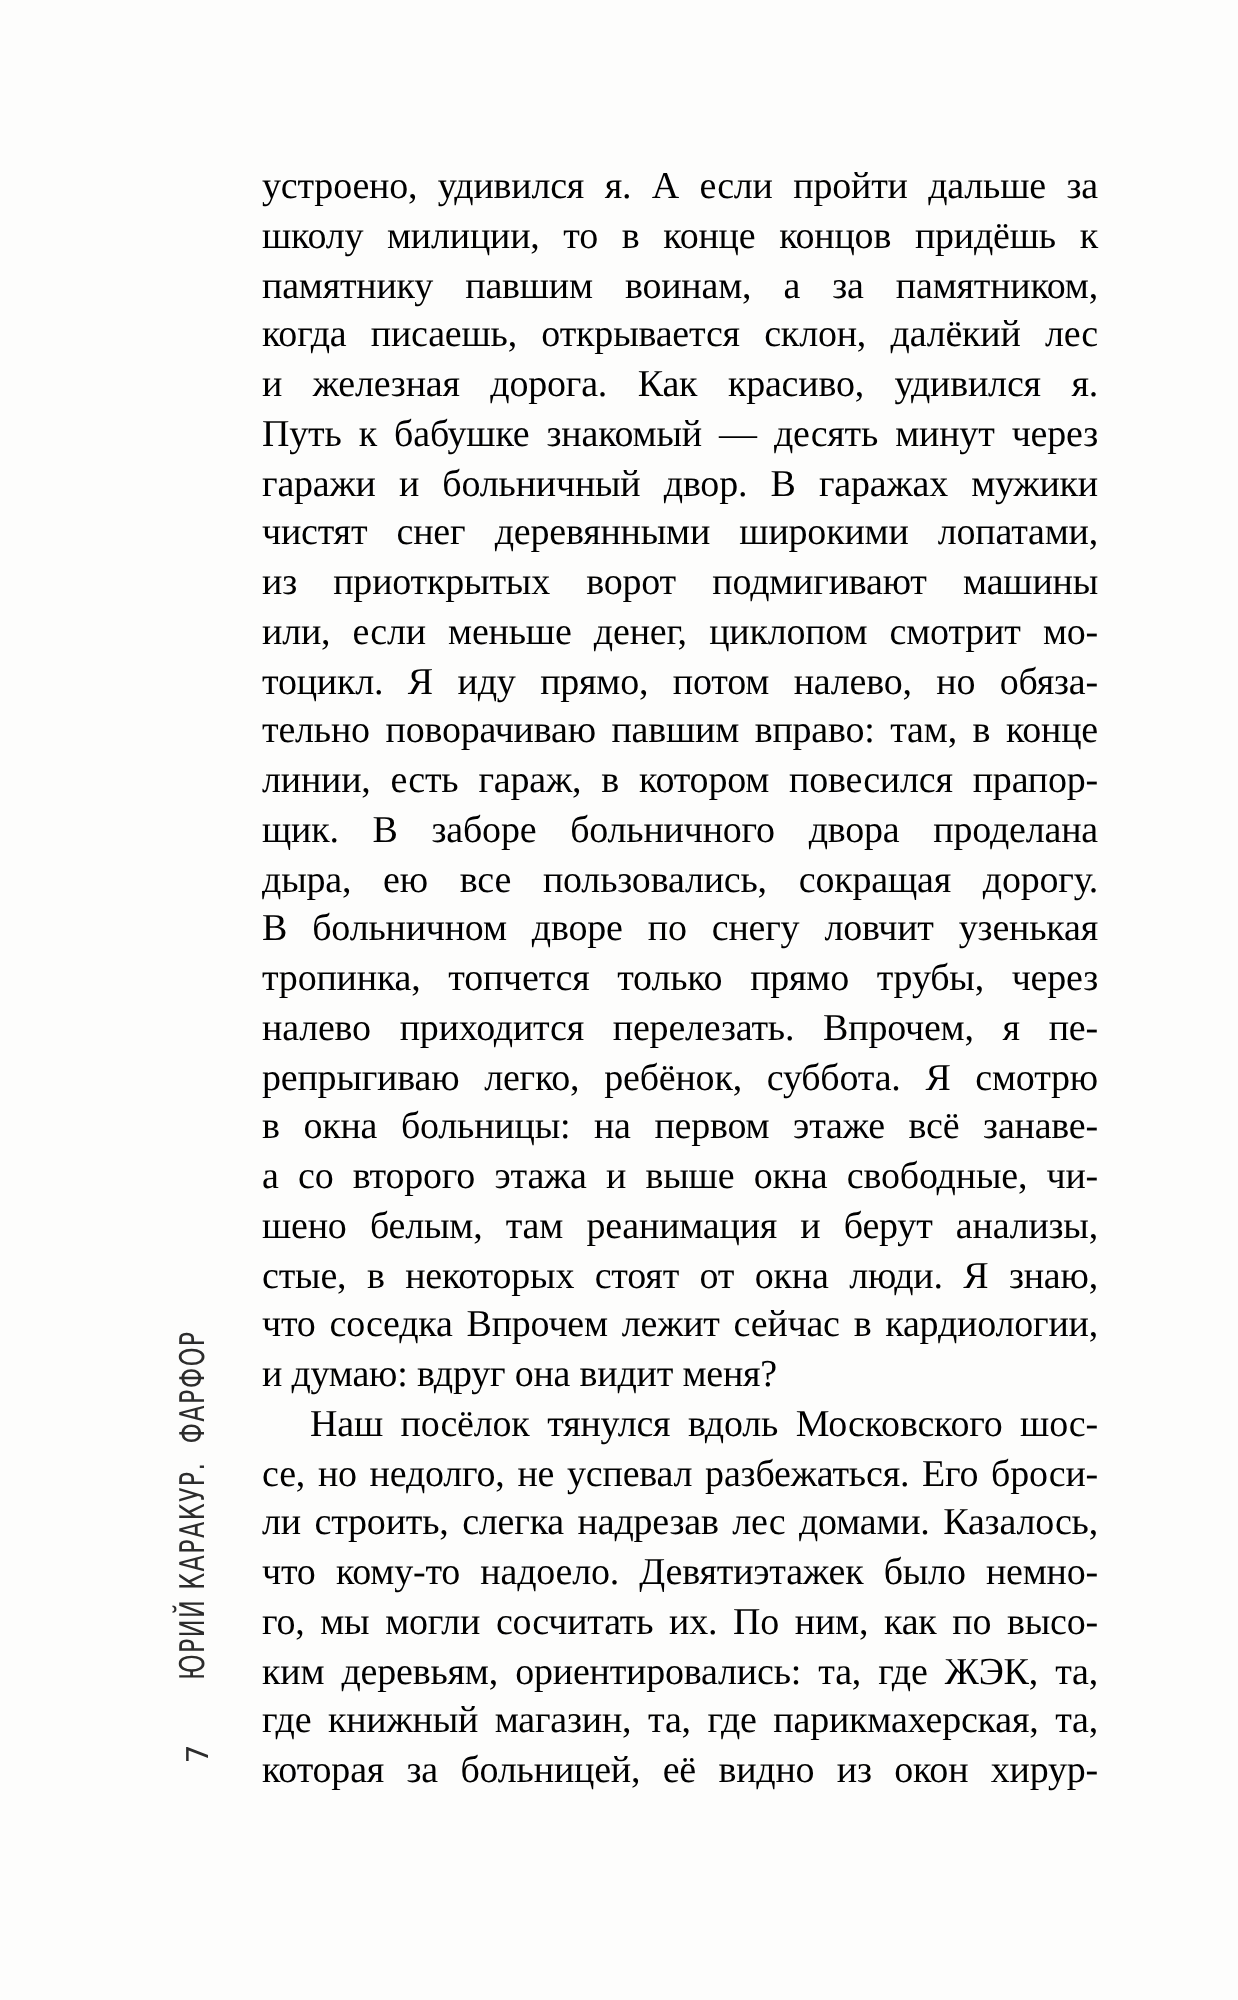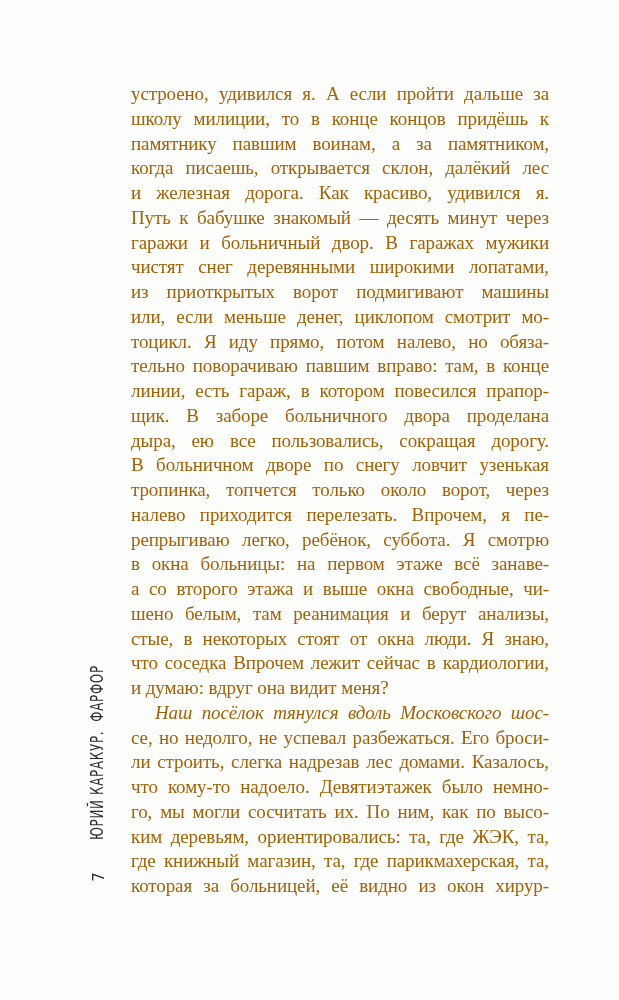--- a/index.html
+++ b/index.html
@@ -17,32 +17,32 @@
     background: #fdfdfc;
     font-family: "Liberation Serif", "DejaVu Serif", serif;
   }
 
   
   .body-text {
     position: absolute;
     left: 131px;
     top: 82px;
     width: 418px;
-    color: #a16207;
+    color: #000000;
     font-size: 19px;
     line-height: 24.75px;
     letter-spacing: -0.1px;
   }
   .ln {
     text-align: justify;
     text-align-last: justify;
     white-space: normal;
   }
   .ln.end { text-align-last: left; }
-  .ln.indent { text-indent: 24px; font-style: italic; }
+  .ln.indent { text-indent: 24px; }
 
   
   .spine {
     position: absolute;
     left: 86px;
     top: 840px;
     width: 172px;
     height: 22px;
     transform: rotate(-90deg);
     transform-origin: 0 0;
@@ -96,21 +96,21 @@
       <div class="ln">гаражи и больничный двор. В гаражах мужики</div>
       <div class="ln">чистят снег деревянными широкими лопатами,</div>
       <div class="ln">из приоткрытых ворот подмигивают машины</div>
       <div class="ln">или, если меньше денег, циклопом смотрит мо-</div>
       <div class="ln">тоцикл. Я иду прямо, потом налево, но обяза-</div>
       <div class="ln">тельно поворачиваю павшим вправо: там, в конце</div>
       <div class="ln">линии, есть гараж, в котором повесился прапор-</div>
       <div class="ln">щик. В заборе больничного двора проделана</div>
       <div class="ln">дыра, ею все пользовались, сокращая дорогу.</div>
       <div class="ln">В больничном дворе по снегу ловчит узенькая</div>
-      <div class="ln">тропинка, топчется только около ворот, через</div>
+      <div class="ln">тропинка, топчется только прямо трубы, через</div>
       <div class="ln">налево приходится перелезать. Впрочем, я пе-</div>
       <div class="ln">репрыгиваю легко, ребёнок, суббота. Я смотрю</div>
       <div class="ln">в окна больницы: на первом этаже всё занаве-</div>
       <div class="ln">а со второго этажа и выше окна свободные, чи-</div>
       <div class="ln">шено белым, там реанимация и берут анализы,</div>
       <div class="ln">стые, в некоторых стоят от окна люди. Я знаю,</div>
       <div class="ln">что соседка Впрочем лежит сейчас в кардиологии,</div>
       <div class="ln end">и думаю: вдруг она видит меня?</div>
       <div class="ln indent">Наш посёлок тянулся вдоль Московского шос-</div>
       <div class="ln">се, но недолго, не успевал разбежаться. Его броси-</div>

